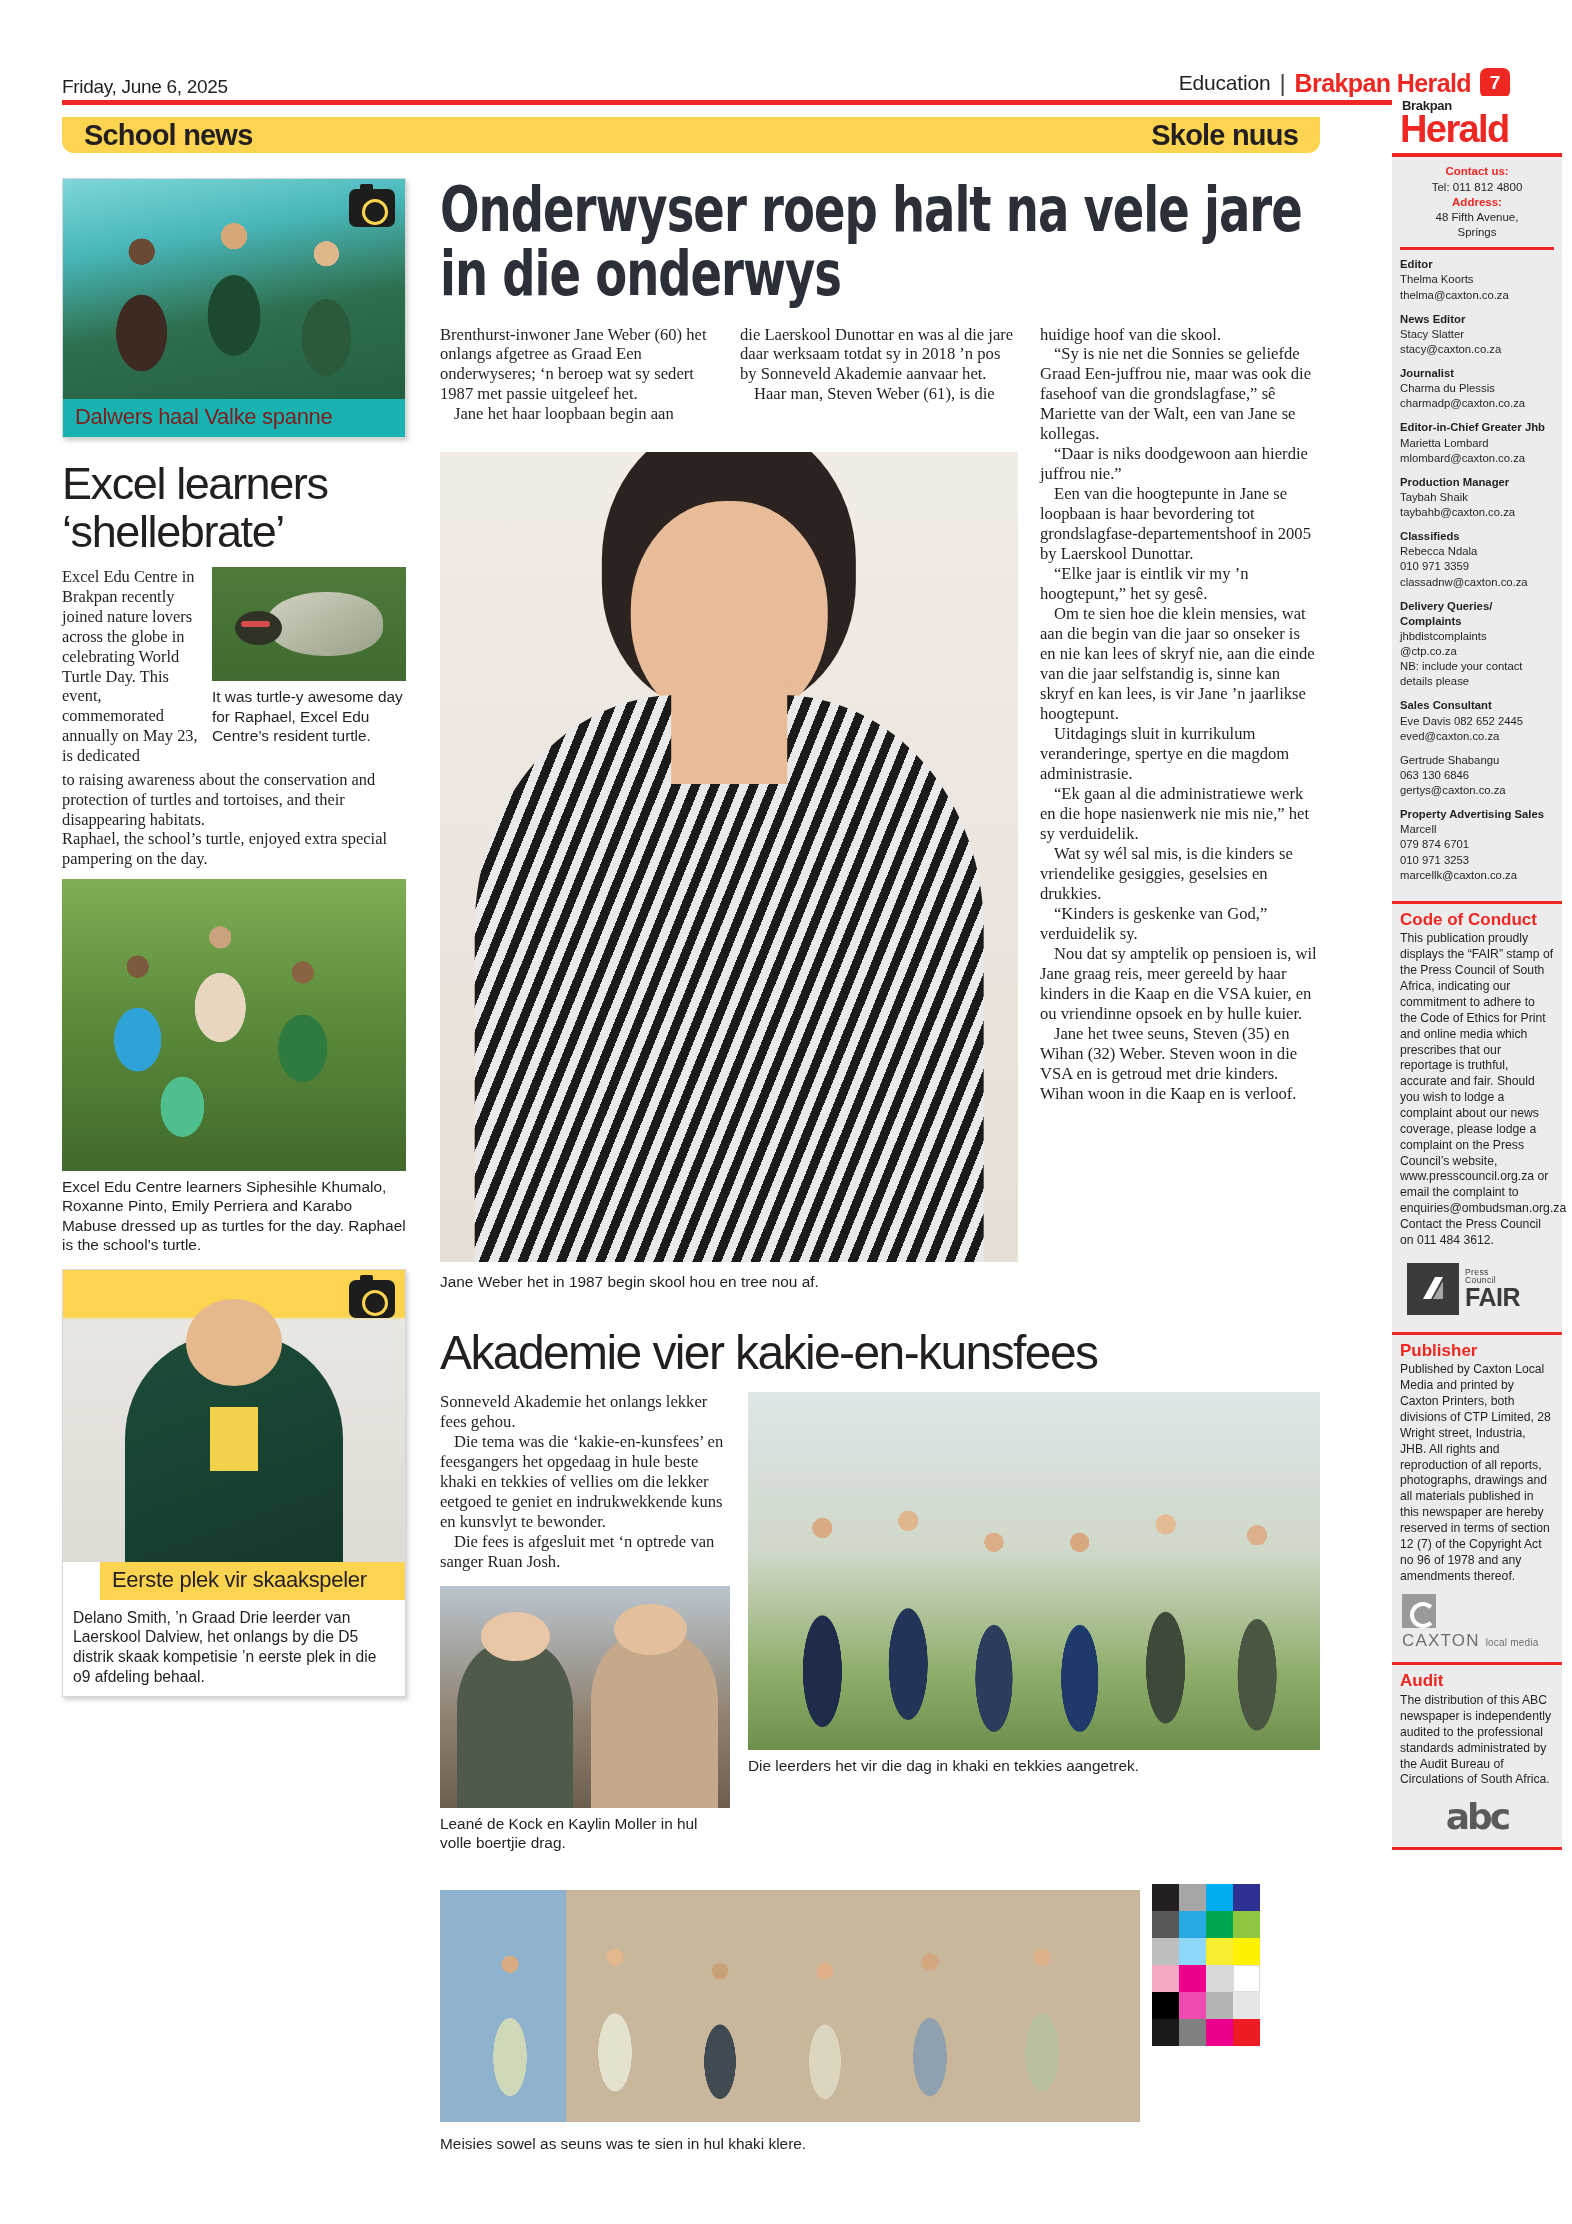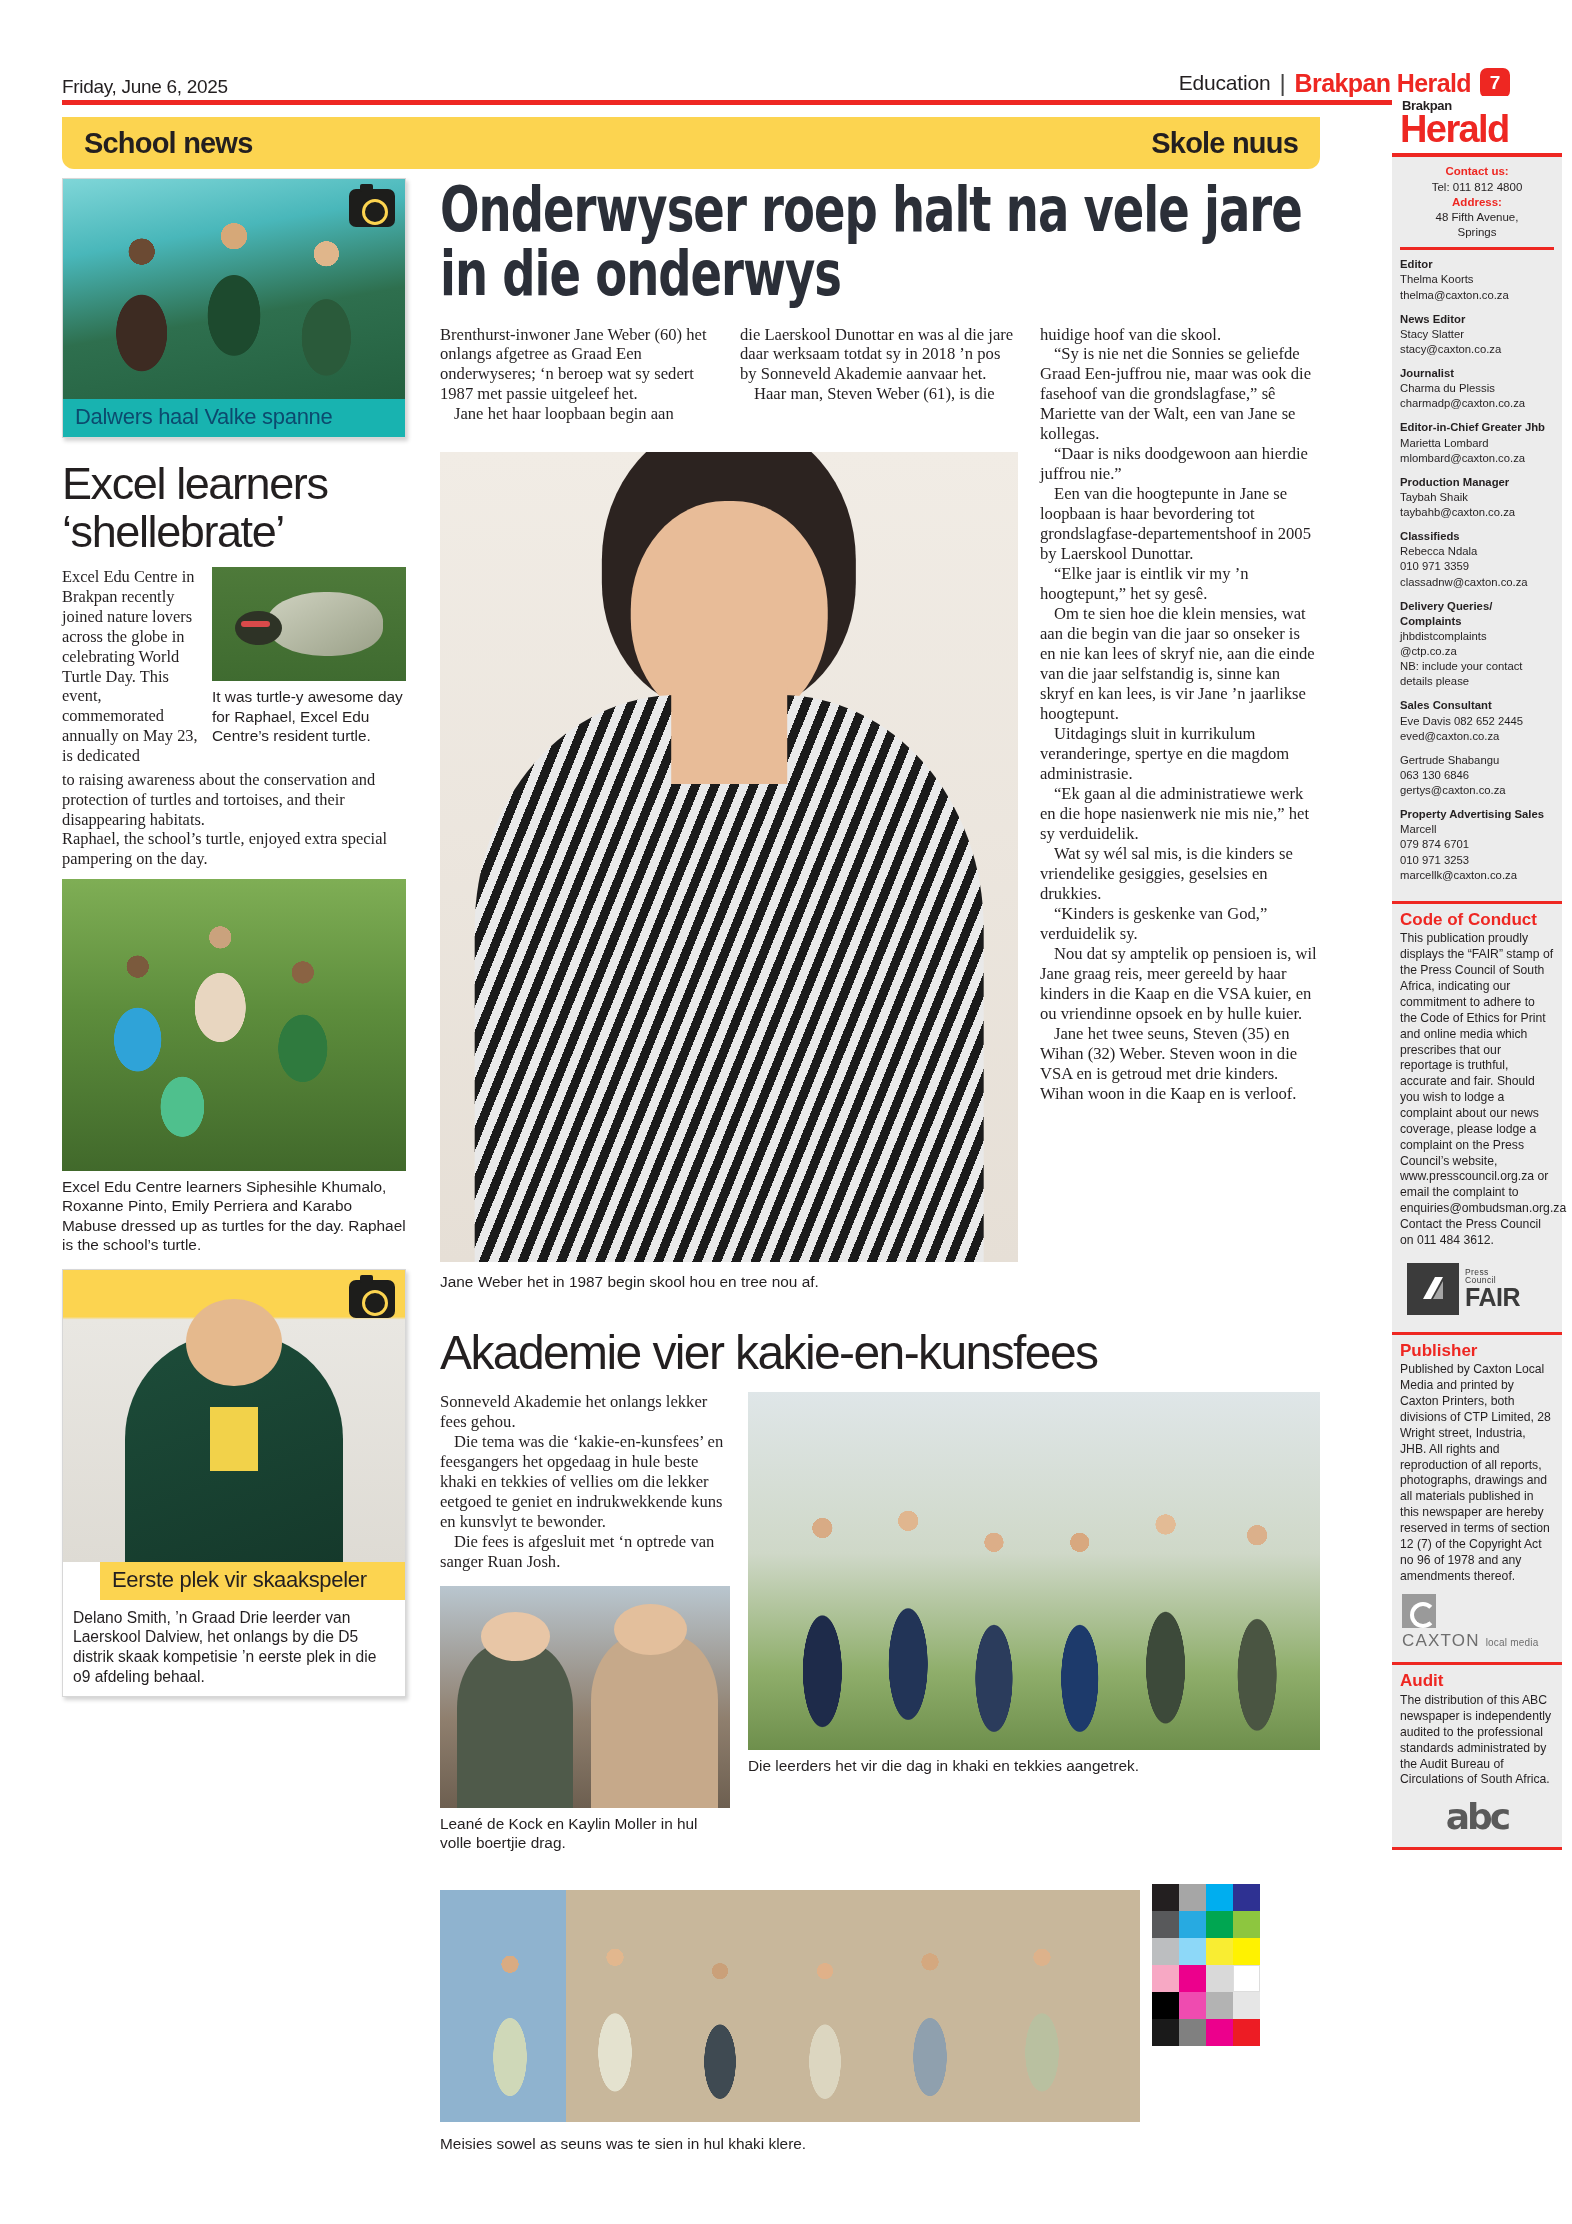--- a/index.html
+++ b/index.html
@@ -27,21 +27,21 @@
     width:30px; height:30px; background:#ee2722; border-radius:7px;
     color:#fff; font-weight:bold; font-size:19px;
     display:flex; align-items:center; justify-content:center;
   }
   .red-rule {
     position:absolute; left:62px; top:100px; width:1448px; height:5px; background:#ee2722;
   }
 
   
   .section-banner {
-    position:absolute; left:62px; top:117px; width:1258px; height:52px;
+    position:absolute; left:62px; top:117px; width:1258px; height:36px;
     background:#fcd450; border-radius:0 0 12px 12px;
     display:flex; align-items:center; justify-content:space-between;
     padding:0 22px;
   }
   .section-banner span {
     font-size:29px; font-weight:bold; color:#231f20;
     letter-spacing:-0.8px;
     font-family:"Liberation Sans", sans-serif;
   }
 
@@ -104,21 +104,21 @@
   }
   .cam-badge::before {
     content:""; position:absolute; left:13px; top:10px; width:20px; height:20px;
     border:3.5px solid #fcd450; border-radius:50%;
   }
   .cam-badge::after {
     content:""; position:absolute; left:11px; top:-5px; width:13px; height:8px;
     background:#1d1d1b; border-radius:2px;
   }
   .teal-bar {
-    background:#18b3b0; color:#0c4a6e; font-size:22px;
+    background:#18b3b0; color:#7f1d1d; font-size:22px;
     padding:5px 12px 7px 12px; letter-spacing:-0.3px;
   }
   .yellow-bar {
     background:#fcd450; color:#231f20; font-size:22px;
     padding:5px 12px 7px 12px; letter-spacing:-0.3px;margin-left:37px;
   }
   .box-card { border:1px solid #d7d7d7; box-shadow:2px 3px 4px rgba(0,0,0,.18); }
   .card-body { padding:8px 10px 10px 10px; font-size:15.6px; line-height:1.26; }
   .hl-left {
     font-size:45px; line-height:1.06; letter-spacing:-1.4px;

